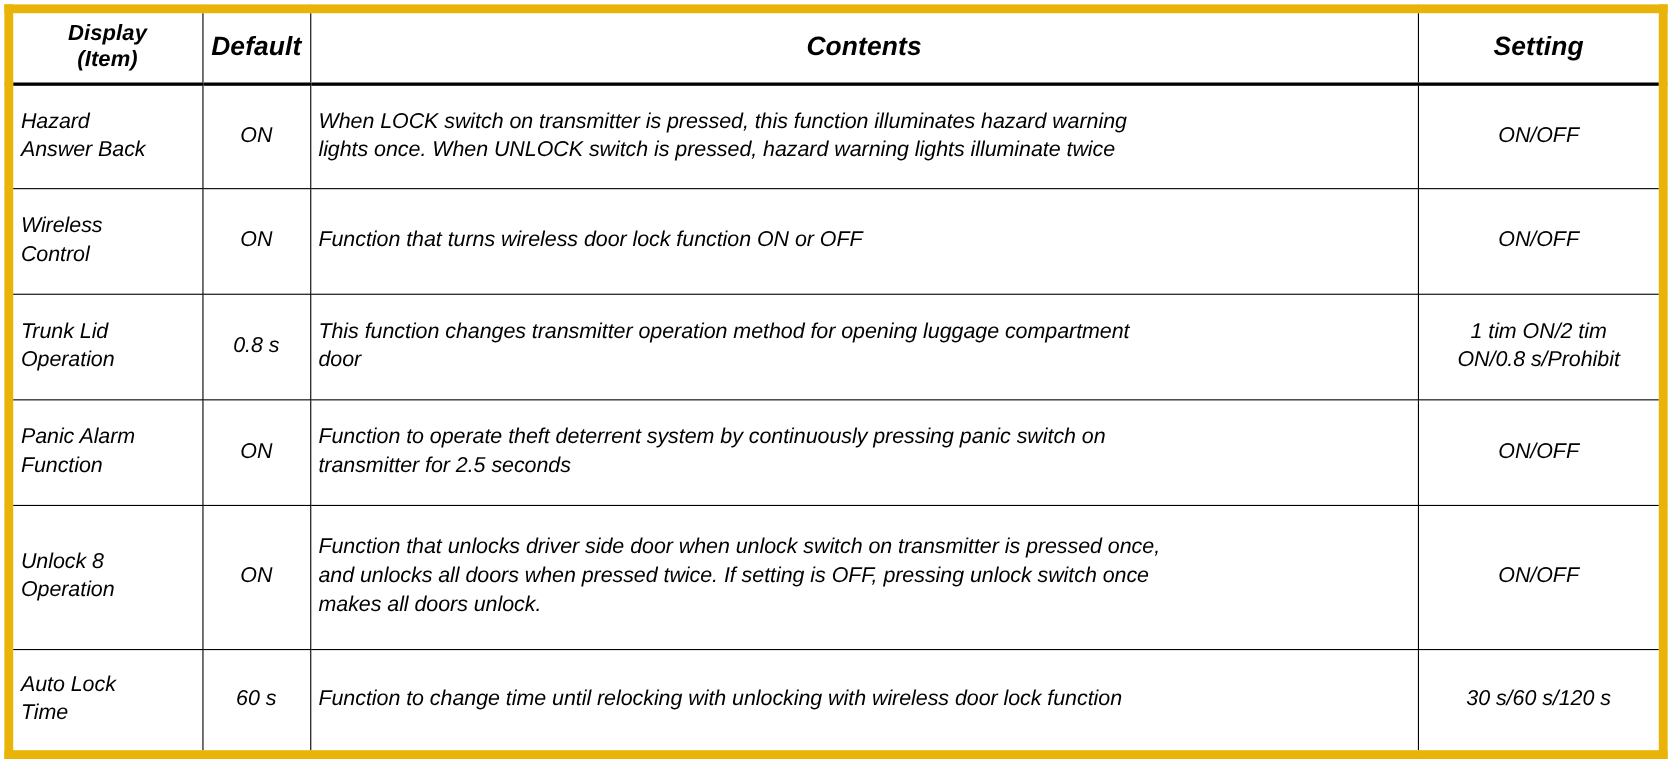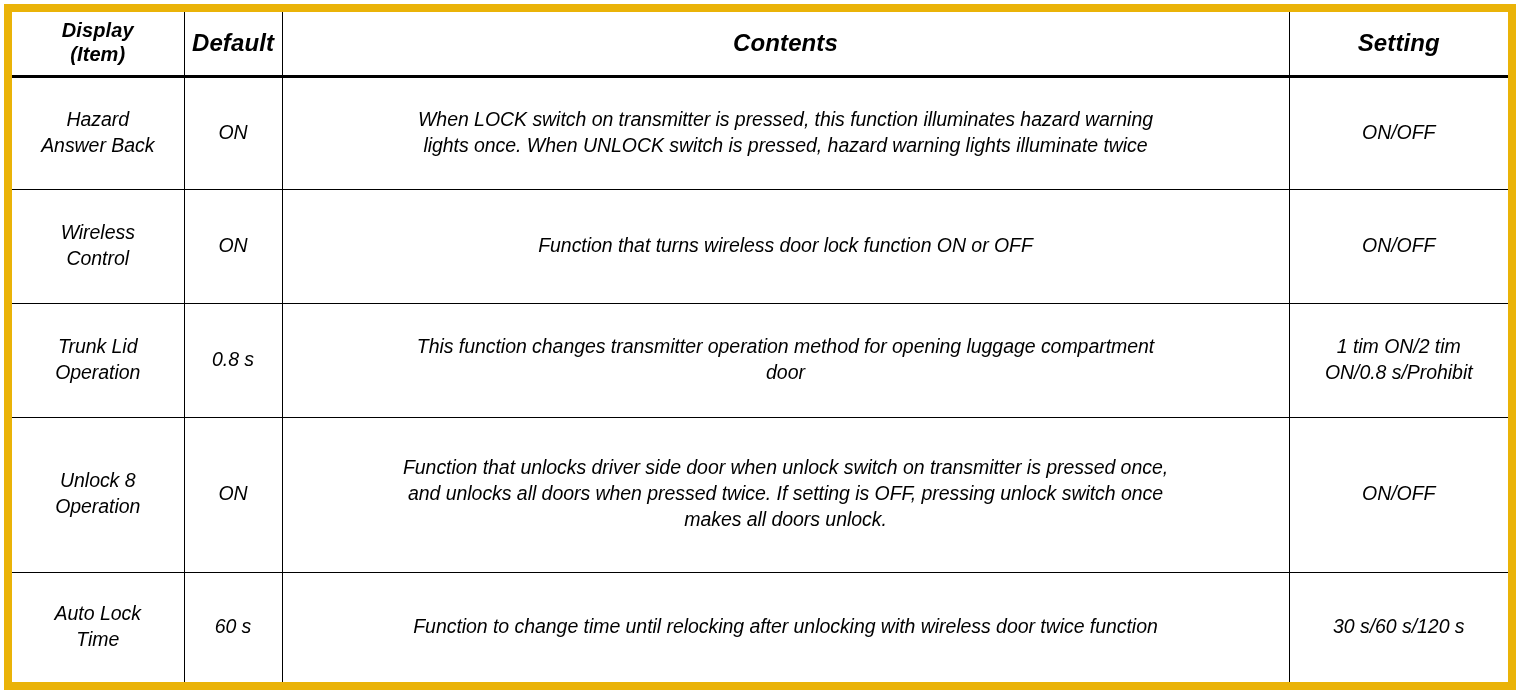--- a/index.html
+++ b/index.html
@@ -61,23 +61,23 @@
   table.spec thead th.h-item { font-size: 20px; }
 
   
   table.spec tbody td {
     font-size: 19.5px;
     line-height: 1.33;
     font-weight: normal;
     letter-spacing: -0.05px;
   }
 
-  td.item      { text-align: center; padding-left: 8px; }
+  td.item      { text-align: left; padding-left: 8px; }
   td.default   { text-align: center; padding-left: 9px; }
-  td.contents  { text-align: center; padding-left: 10px; padding-right: 10px; }
+  td.contents  { text-align: left; padding-left: 10px; padding-right: 10px; }
   td.setting   { text-align: center; padding-left: 9px; }
 
   
   .lines { white-space: pre-line; }
 
   
   tr.r0 { height: 68px; }
   tr.r1 { height: 71px; }
   tr.r2 { height: 71px; }
   tr.r3 { height: 71px; }
@@ -125,31 +125,39 @@
       </tr>
       <tr class="r4">
         <td class="item lines">Trunk Lid
 Operation</td>
         <td class="default lines">0.8 s</td>
         <td class="contents lines">This function changes transmitter operation method for opening luggage compartment
 door</td>
         <td class="setting lines">1 tim ON/2 tim
 ON/0.8 s/Prohibit</td>
       </tr>
+      <tr class="r5">
+        <td class="item lines">Panic Alarm
+Function</td>
+        <td class="default lines">ON</td>
+        <td class="contents lines">Function to operate theft deterrent system by continuously pressing panic switch on
+transmitter for 2.5 seconds</td>
+        <td class="setting lines">ON/OFF</td>
+      </tr>
       <tr class="r6">
         <td class="item lines">Unlock 8
 Operation</td>
         <td class="default lines">ON</td>
         <td class="contents lines">Function that unlocks driver side door when unlock switch on transmitter is pressed once,
 and unlocks all doors when pressed twice. If setting is OFF, pressing unlock switch once
 makes all doors unlock.</td>
         <td class="setting lines">ON/OFF</td>
       </tr>
       <tr class="r7">
         <td class="item lines">Auto Lock
 Time</td>
         <td class="default lines">60 s</td>
-        <td class="contents lines">Function to change time until relocking after unlocking with wireless door twice function</td>
+        <td class="contents lines">Function to change time until relocking with unlocking with wireless door lock function</td>
         <td class="setting lines">30 s/60 s/120 s</td>
       </tr>
     </tbody>
   </table>
 </div>
 
 </body></html>

